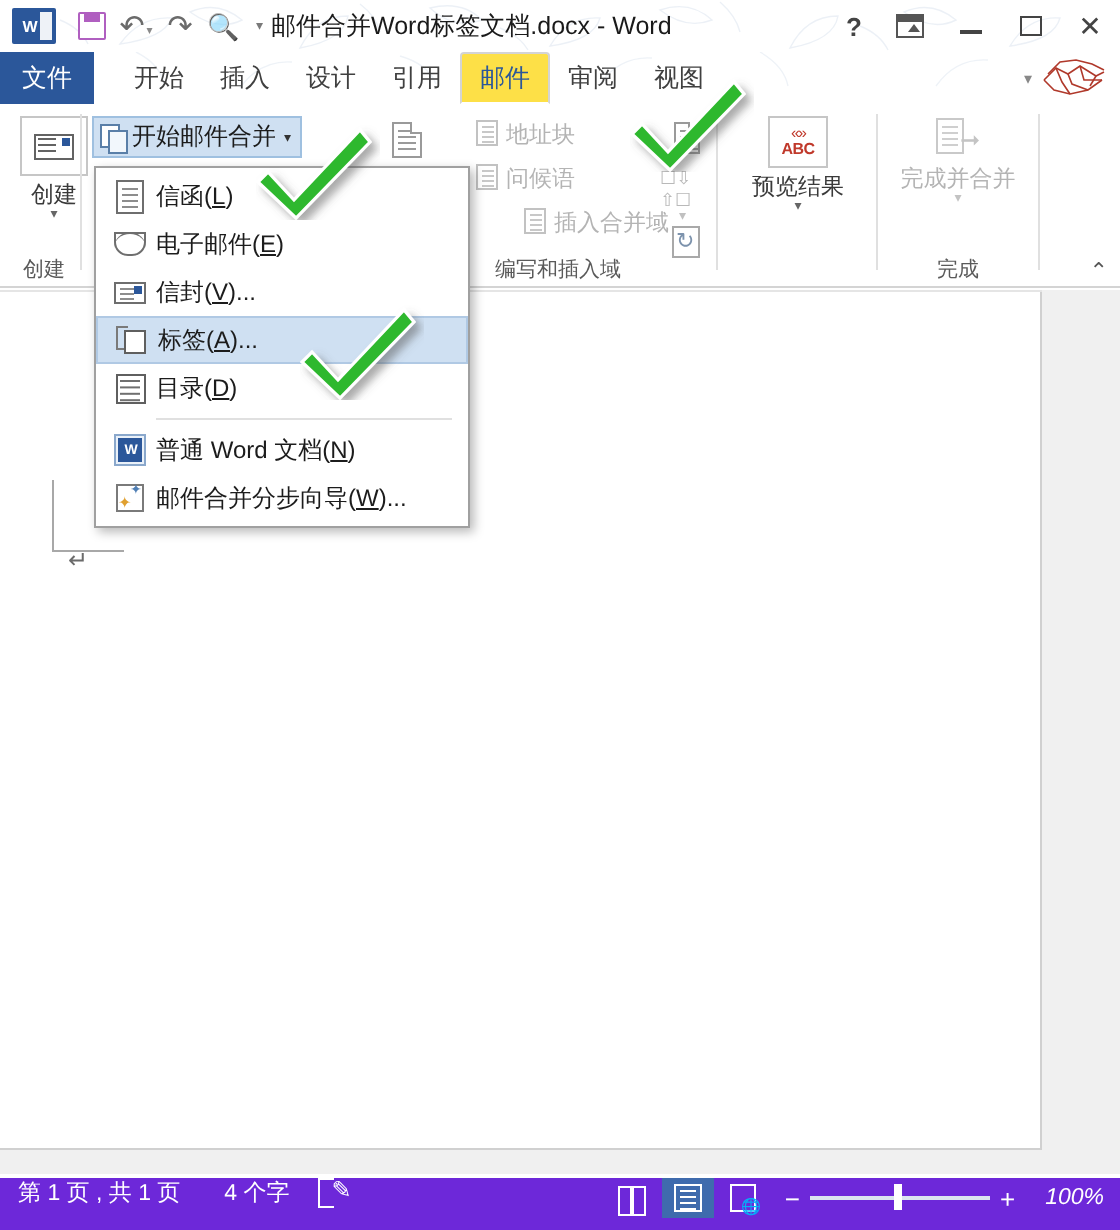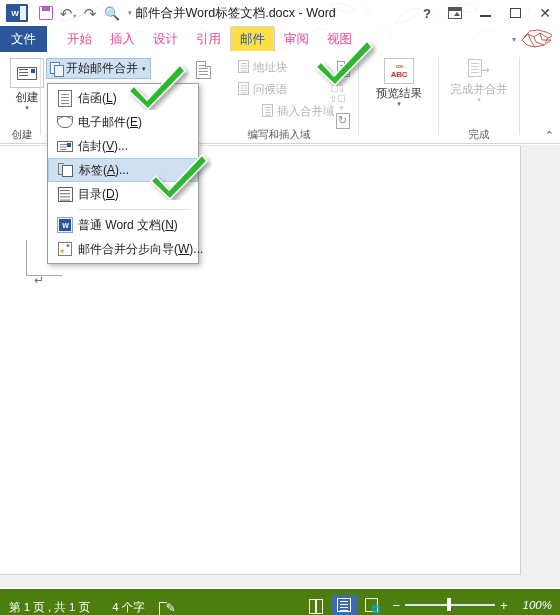--- a/index.html
+++ b/index.html
@@ -90,21 +90,21 @@
   .tab-file {
     position: absolute; left: 0; top: 0; width: 47px; height: 26px;
     background: #2b579a; color: #fff; font-size: 12.5px;
     display: flex; align-items: center; justify-content: center;
   }
   .tabs {
     position: absolute; left: 58px; top: 0; height: 26px;
     display: flex; align-items: stretch;
   }
   .tab {
-    font-size: 12.5px; color: #ec4899;
+    font-size: 12.5px; color: #404040;
     padding: 0 9px; display: flex; align-items: center;
     height: 26px; white-space: nowrap;
   }
   .tab.active {
     color: #2b579a; background: #fde047;
     border: 1px solid #d4d4d4; border-bottom: 1px solid #fff;
     border-radius: 2px 2px 0 0;
   }
   .tab-more {
     position: absolute; right: 44px; top: 9px; font-size: 8px; color: #888;
@@ -226,21 +226,21 @@
   }
   .finish-ico .arr {
     position:absolute; right:0px; top:8px; font-size: 12px; color: #c4c4c4; line-height: 8px;
   }
   .collapse-chev {
     position: absolute; right: 6px; bottom: 1px; font-size: 11px; color: #555;
   }
 
   
   .menu {
-    position: absolute; left: 47px; top: 83px; width: 152px;
+    position: absolute; left: 47px; top: 83px; width: 188px;
     background: #fff; border: 1px solid #a0a0a0;
     box-shadow: 2px 2px 5px rgba(0,0,0,.28);
     padding: 2px 0; z-index: 40;
   }
   .menu-item {
     height: 24px; display: flex; align-items: center; padding-left: 6px;
     font-size: 12px; color: #1c1c1c; white-space: nowrap;
   }
   .menu-item.selected { background: #cfe0f2; border: 1px solid #b0c9e4; height: 24px; }
   .mi-ico { width: 22px; display: flex; align-items: center; justify-content: center; flex: none; }
@@ -326,22 +326,22 @@
   .page-top-line {
     position: absolute; left: 0; top: 0; width: 521px; height: 1px; background: #e5e5e5;
   }
   .scrollbar-track {
     position: absolute; right: 0; top: 0; width: 13px; height: 442px; background: #f0f0f0;
   }
 
   
   .statusbar {
     position: absolute; left: 0; bottom: 0; width: 560px; height: 26px;
-    background: #4d7c0f; color: #fff;
-    display: flex; align-items: flex-end; font-size: 11.5px;
+    background: #6d28d9; color: #fff;
+    display: flex; align-items: flex-start; font-size: 11.5px;
   }
   .sb-item { margin-left: 9px; white-space: nowrap; }
   .sb-ico { margin-left: 14px; display: flex; align-items: center; }
   .proof-ico { width: 15px; height: 13px; position: relative; }
   .proof-ico::before {
     content:""; position:absolute; left:0; top:0; width:7px; height:13px;
     border: 1.3px solid #fff; border-right: none;
   }
   .proof-ico::after {
     content:"\270E"; position:absolute; left:7px; top:-1px; font-size: 12px; color: #fff;

